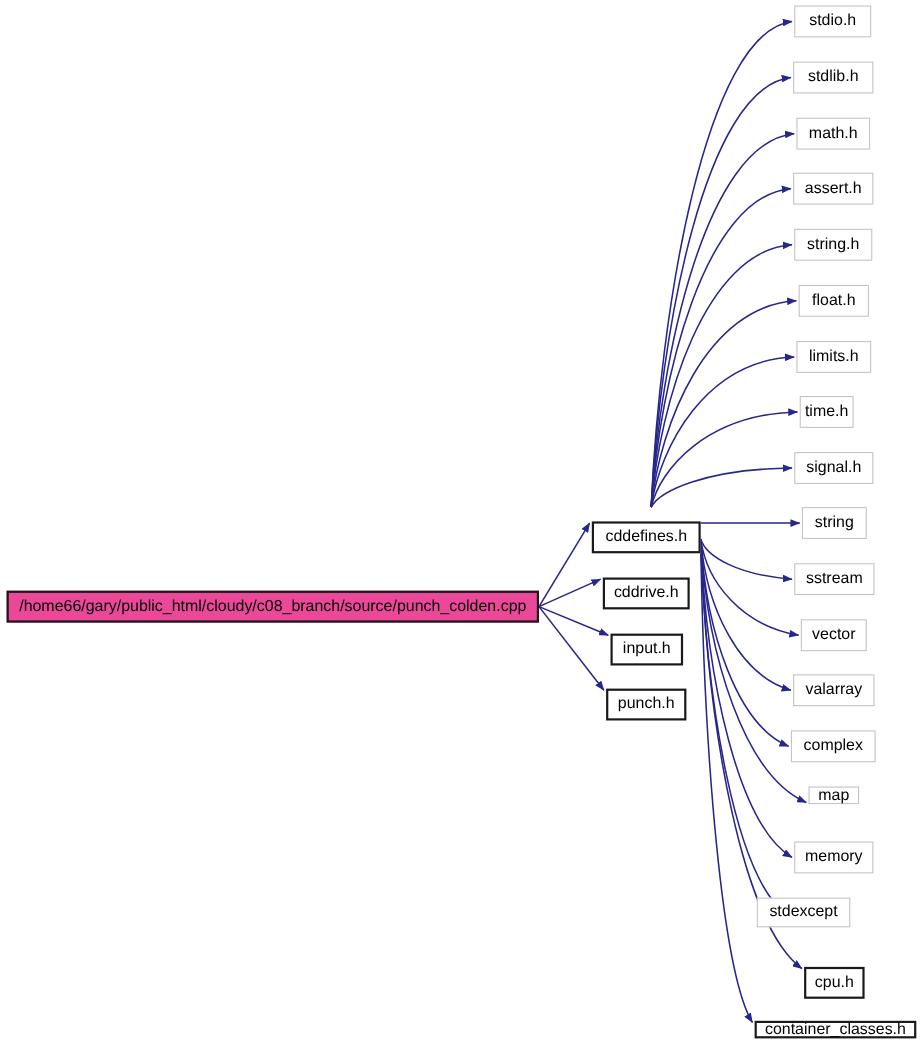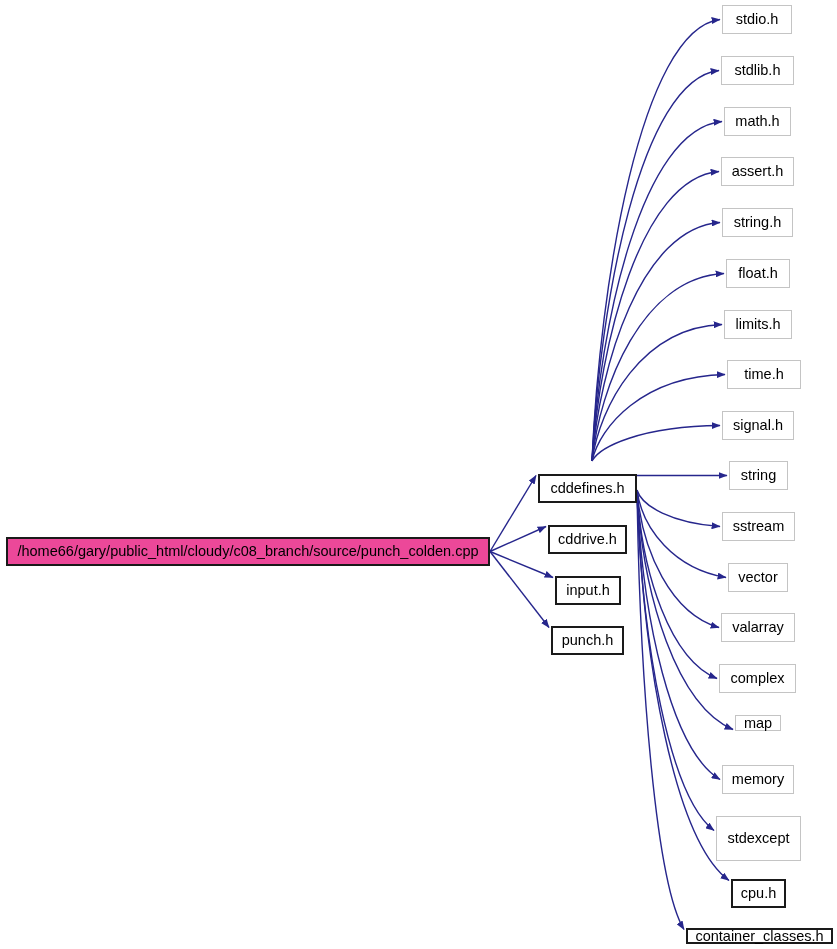--- a/index.html
+++ b/index.html
@@ -122,21 +122,21 @@
       </div>
       <div class="node system" style="left: 722px; top: 208px; width: 71px; height: 29px;">
         <span class="node-label">string.h</span>
       </div>
       <div class="node system" style="left: 726px; top: 259px; width: 64px; height: 29px;">
         <span class="node-label">float.h</span>
       </div>
       <div class="node system" style="left: 724px; top: 310px; width: 68px; height: 29px;">
         <span class="node-label">limits.h</span>
       </div>
-      <div class="node system" style="left: 727px; top: 360px; width: 74px; height: 29px;">
+      <div class="node system" style="left: 727px; top: 360px; width: 49px; height: 29px;">
         <span class="node-label">time.h</span>
       </div>
       <div class="node system" style="left: 722px; top: 411px; width: 72px; height: 29px;">
         <span class="node-label">signal.h</span>
       </div>
       <div class="node system" style="left: 729px; top: 461px; width: 59px; height: 29px;">
         <span class="node-label">string</span>
       </div>
       <div class="node system" style="left: 722px; top: 512px; width: 73px; height: 29px; align-items: center;">
         <span class="node-label">sstream</span>
@@ -149,21 +149,21 @@
       </div>
       <div class="node system" style="left: 719px; top: 664px; width: 77px; height: 29px;">
         <span class="node-label">complex</span>
       </div>
       <div class="node system" style="left: 735px; top: 715px; width: 46px; height: 16px;">
         <span class="node-label">map</span>
       </div>
       <div class="node system" style="left: 722px; top: 765px; width: 72px; height: 29px;">
         <span class="node-label">memory</span>
       </div>
-      <div class="node system" style="left: 716px; top: 816px; width: 85px; height: 45px;">
+      <div class="node system" style="left: 688px; top: 816px; width: 85px; height: 27px;">
         <span class="node-label">stdexcept</span>
       </div>
       <div class="node project" style="left: 731px; top: 866px; width: 55px; height: 29px;">
         <span class="node-label">cpu.h</span>
       </div>
       <div class="node project" style="left: 686px; top: 915px; width: 147px; height: 16px;">
         <span class="node-label">container_classes.h</span>
       </div>
     </div>
 </div>

